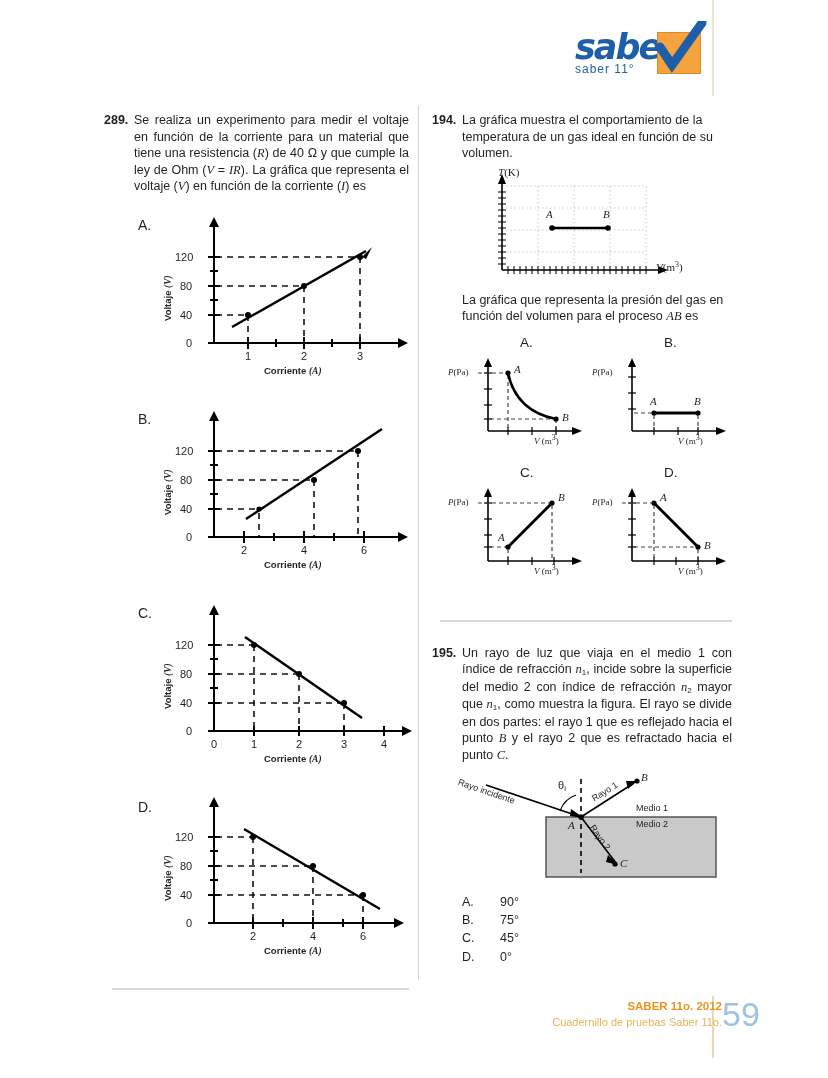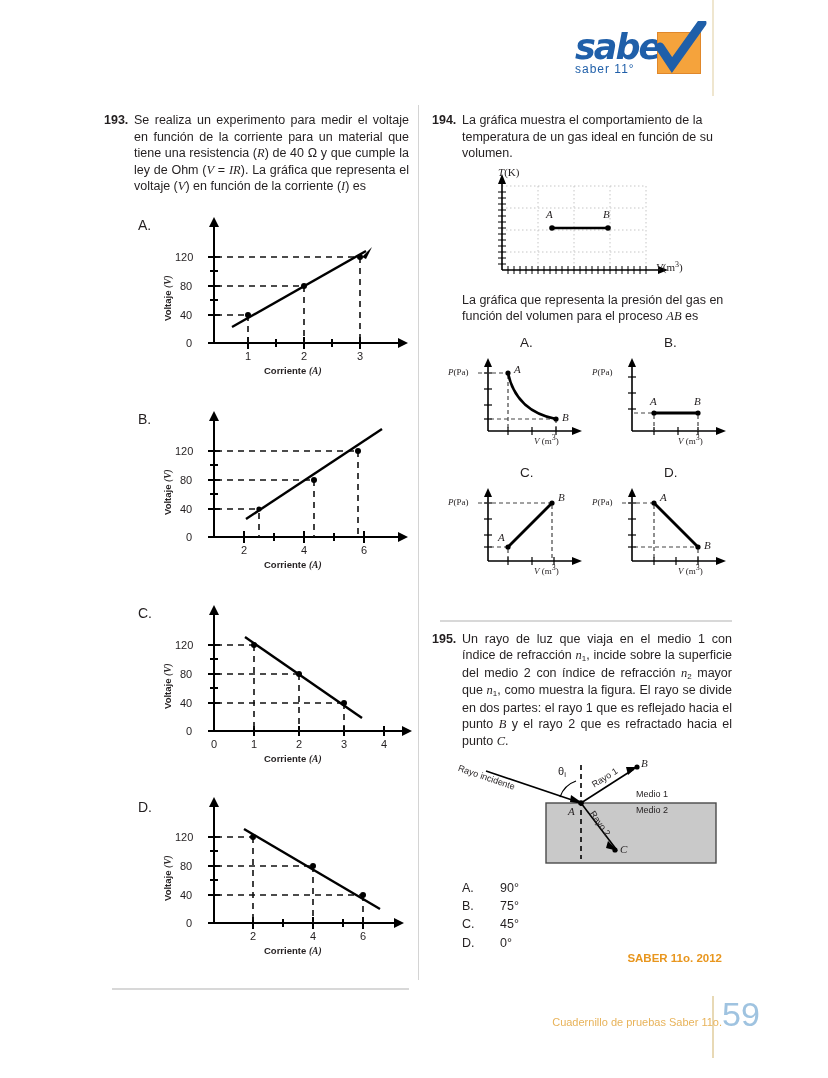--- a/index.html
+++ b/index.html
@@ -59,21 +59,21 @@
 
   
   .refr{position:relative;width:290px;height:112px;}
   .refr .lbl{position:absolute;font-size:9px;}
 
   
   .ansrow{display:flex;font-size:12.5px;line-height:1.45;}
   .ansrow .l{width:38px;}
 
   
-  .foot1{position:absolute;right:106px;top:952px;font-size:11.5px;font-weight:bold;
+  .foot1{position:absolute;right:106px;top:1000px;font-size:11.5px;font-weight:bold;
     color:#e8961e;text-align:right;}
   .foot2{position:absolute;right:106px;top:1016px;font-size:11px;color:#e8b35a;text-align:right;}
   .pageno{position:absolute;left:722px;top:995px;font-size:34px;color:#9fc3e0;
     font-family:"Liberation Sans",sans-serif;}
 </style>
 </head>
 <body>
 
 <div class="page">
 
@@ -86,21 +86,21 @@
       </svg>
     </div>
   </div>
   <div class="vline-top"></div>
   <div class="vline-foot"></div>
   <div class="col-div"></div>
 
   <div class="colL">
 
     <div class="qrow">
-      <div class="qnum">193.</div>
+      <div class="qnum">289.</div>
       <div class="qtext">Se realiza un experimento para medir el voltaje en función de la corriente para un material que tiene una resistencia (<i>R</i>) de 40 Ω y que cumple la ley de Ohm (<i>V</i> = <i>IR</i>). La gráfica que representa el voltaje (<i>V</i>) en función de la corriente (<i>I</i>) es</div>
     </div>
 
     <div class="optblk" style="height:178px;margin-top:18px;">
       <div class="optlet" style="left:34px;top:4px;">A.</div>
       <div class="vg" style="position:absolute;left:62px;top:0;">
         <svg width="250" height="150">
 
           <line x1="48" y1="130" x2="232" y2="130" stroke="#000" stroke-width="2"></line>
           <polygon points="232,125 242,130 232,135" fill="#000"></polygon>
@@ -467,21 +467,21 @@
           <circle cx="64" cy="18" r="2.6" fill="#000"></circle>
           <circle cx="108" cy="62" r="2.6" fill="#000"></circle>
         </svg>
         <div class="axlab" style="left:2px;top:12px;"><i>P</i>(Pa)</div>
         <div class="axlab" style="left:88px;top:78px;"><i>V</i> (m<span class="sup">3</span>)</div>
         <div class="ptlab" style="left:70px;top:6px;">A</div>
         <div class="ptlab" style="left:114px;top:54px;">B</div>
       </div>
     </div>
 
-    <div class="qrow" style="margin-top:24px;">
+    <div class="qrow" style="margin-top:38px;">
       <div class="qnum">195.</div>
       <div class="qtext">Un rayo de luz que viaja en el medio 1 con índice de refracción <i>n</i><span class="sub">1</span>, incide sobre la superficie del medio 2 con índice de refracción <i>n</i><span class="sub">2</span> mayor que <i>n</i><span class="sub">1</span>, como muestra la figura. El rayo se divide en dos partes: el rayo 1 que es reflejado hacia el punto <i>B</i> y el rayo 2 que es refractado hacia el punto <i>C</i>.</div>
     </div>
 
     <div class="refr" style="margin-top:6px;margin-left:6px;">
       <svg width="290" height="112">
         <rect x="108" y="48" width="170" height="60" fill="#c9c9c9" stroke="#4a4a4a" stroke-width="1.4"></rect>
         <line x1="143" y1="10" x2="143" y2="104" stroke="#000" stroke-width="1.6" stroke-dasharray="5,4"></line>
         <line x1="48" y1="16" x2="143" y2="48" stroke="#000" stroke-width="1.6"></line>
         <polygon points="133,40 146,49 132,47" fill="#000"></polygon>

